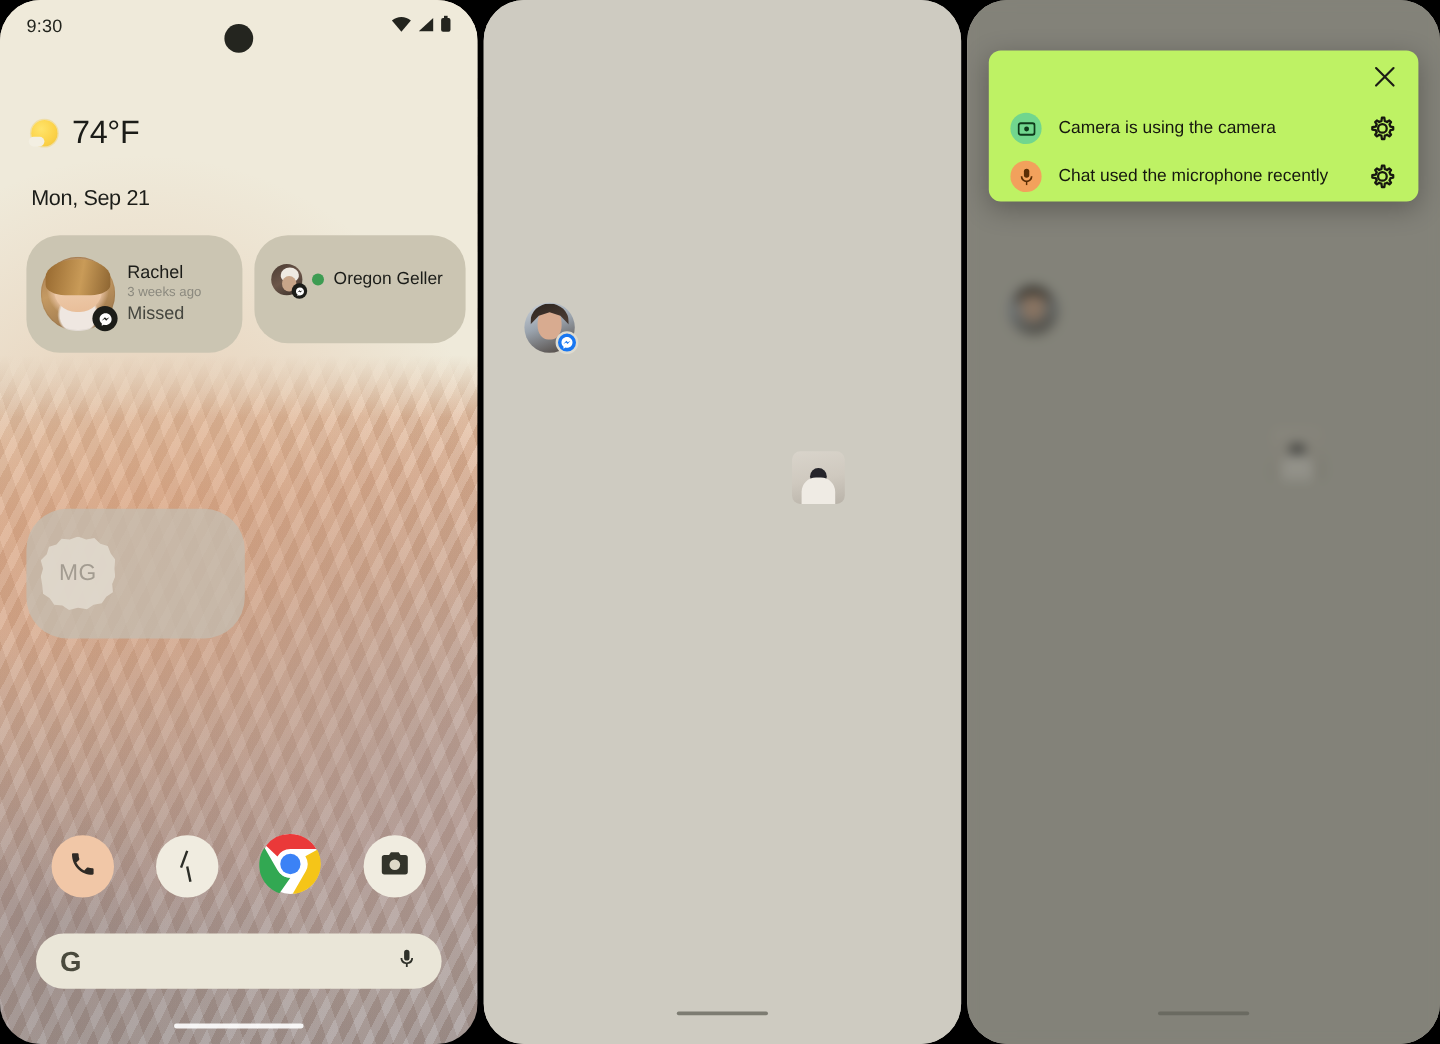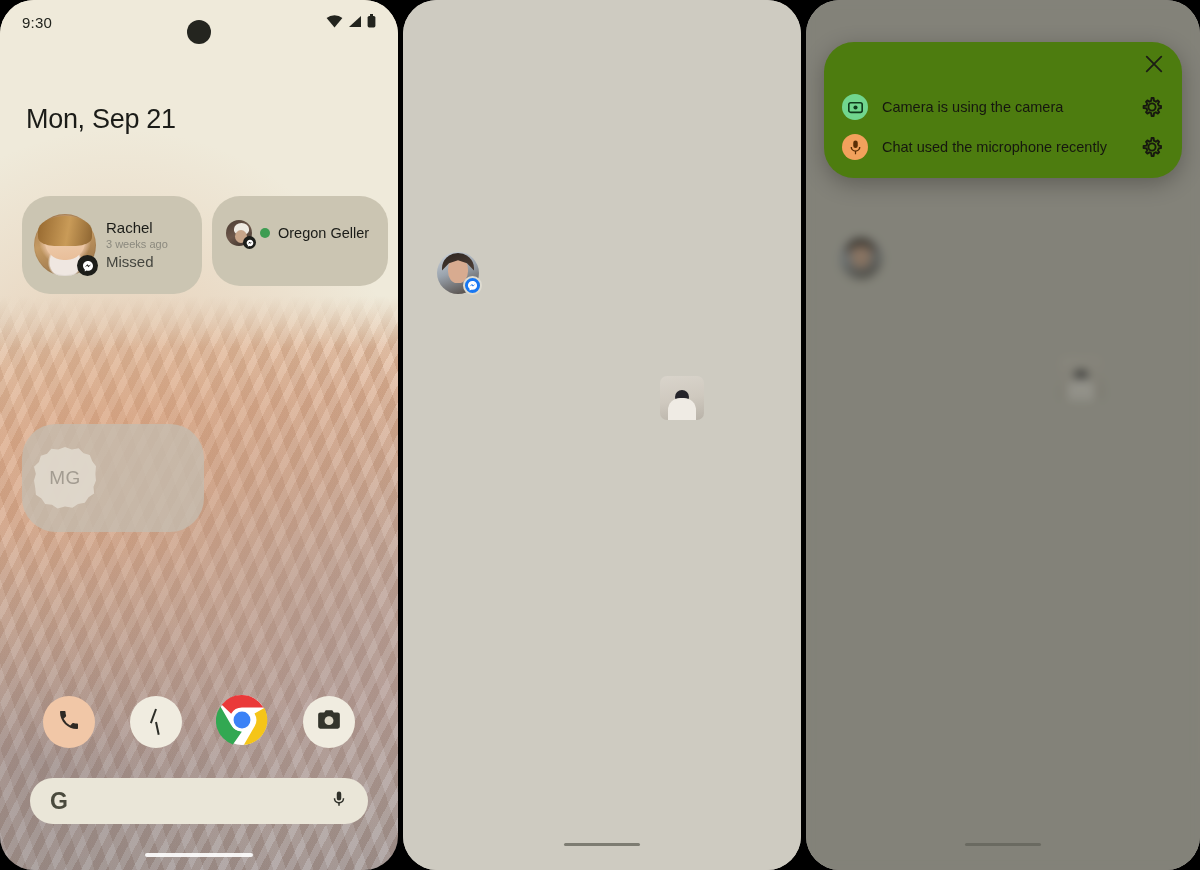--- a/index.html
+++ b/index.html
@@ -78,21 +78,21 @@
     width: 22px; height: 22px; border-radius: 50%;
     background: radial-gradient(circle at 38% 34%, #ffe46b 0%, #fcd34a 55%, #f0c33c 100%);
     box-shadow: 0 0 0 1px rgba(240,200,70,.35);
     position: relative;
   }
   .sun::after{
     content:""; position:absolute; left:-2px; bottom:0px;
     width:13px;height:8px;border-radius:7px;background:#f3efe2;
   }
   .temp { font-size: 27px; font-weight: 400; letter-spacing: -.3px; }
-  .date-big { font-size: 27px; font-weight: 400; margin-top: 9px; letter-spacing: -.3px; text-align: right; }
+  .date-big { font-size: 18px; font-weight: 400; margin-top: 29px; letter-spacing: -.3px; text-align: right; }
 
   
   .convo-widgets { position: absolute; top: 196px; left: 22px; right: 10px; }
   .cw-row { display: flex; gap: 10px; align-items: flex-start; }
   .cw {
     border-radius: 28px;
     position: relative;
   }
   .cw-rachel {
     width: 180px; height: 98px;
@@ -317,22 +317,22 @@
   .navpill2 {
     position: absolute; bottom: 24px; left: 50%; transform: translateX(-50%);
     width: 76px; height: 3px; border-radius: 2px; background: #7d7c72;
   }
 
   
   .dim { position: absolute; inset: 0; background: rgba(40,42,34,.45); }
   .blurwrap { position: absolute; inset: 0; filter: blur(5px); opacity: .85; }
   .dialog {
     position: absolute; top: 42px; left: 18px; right: 18px;
-    background: #4d7c0f; border-radius: 30px;
-    padding: 12px 18px 18px 18px;
+    background: #bef264; border-radius: 10px;
+    padding: 12px 18px 8px 18px;
     box-shadow: 0 6px 22px rgba(0,0,0,.28);
   }
   .dlg-close-row { display:flex; justify-content: flex-end; height: 26px; }
   .dlg-row { display: flex; align-items: center; gap: 14px; margin-top: 14px; }
   .dlg-ic { width: 26px; height: 26px; border-radius: 50%; flex:none;
             display:flex;align-items:center;justify-content:center; }
   .dlg-ic.cam { background: #71d68e; }
   .dlg-ic.mic { background: #f2a15c; }
   .dlg-text { flex: 1; font-size: 14.5px; color: #16170f; }
   .gear { width: 24px; height: 24px; flex:none; }
@@ -367,20 +367,24 @@
           <svg width="9" height="14" viewBox="0 0 9 14">
               <rect x="3" y="0" width="3" height="2" fill="#23241e"></rect>
               <rect x="0.6" y="2" width="7.8" height="11.4" rx="1.6" fill="#23241e"></rect>
             </svg>
         </span>
       </span>
     </div>
     <div class="punchhole"></div>
 
     <div class="weather">
+      <div class="weather-row">
+        <span class="sun"></span>
+        <span class="temp">74°F</span>
+      </div>
       <div class="date-big">Mon, Sep 21</div>
     </div>
 
     <div class="convo-widgets">
       <div class="cw-row">
         <div class="cw cw-rachel">
           <div class="avatar-rachel">
             <span class="badge-msgr">
               <svg width="12" height="12" viewBox="0 0 24 24">
                   <path d="M12 2C6.2 2 2 6.3 2 11.6c0 3 1.4 5.6 3.6 7.3V23l3.4-1.9c.9.3 1.9.4 3 .4 5.8 0 10-4.3 10-9.6S17.8 2 12 2zm1 12.4-2.6-2.7-5 2.7 5.5-5.8 2.6 2.7 4.9-2.7z" fill="#fff"></path>

